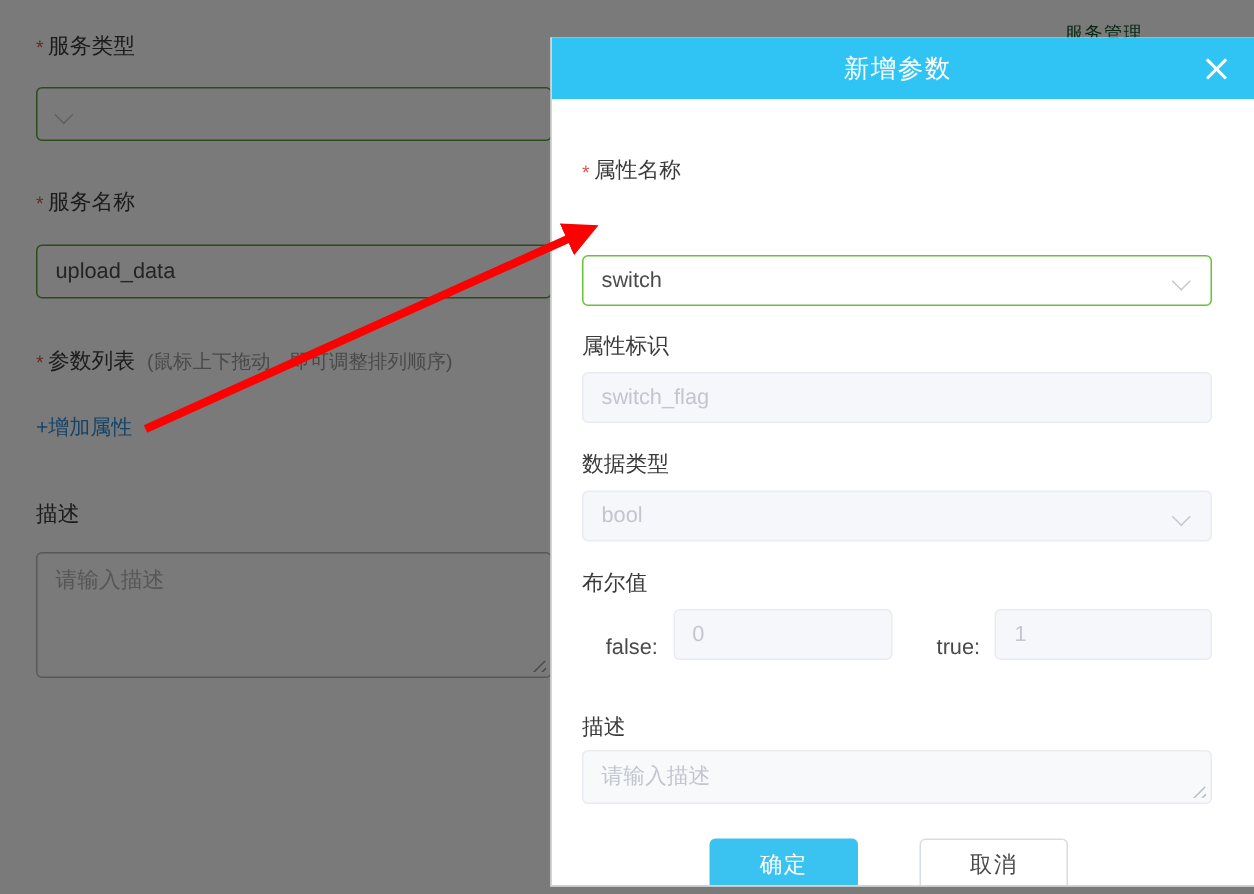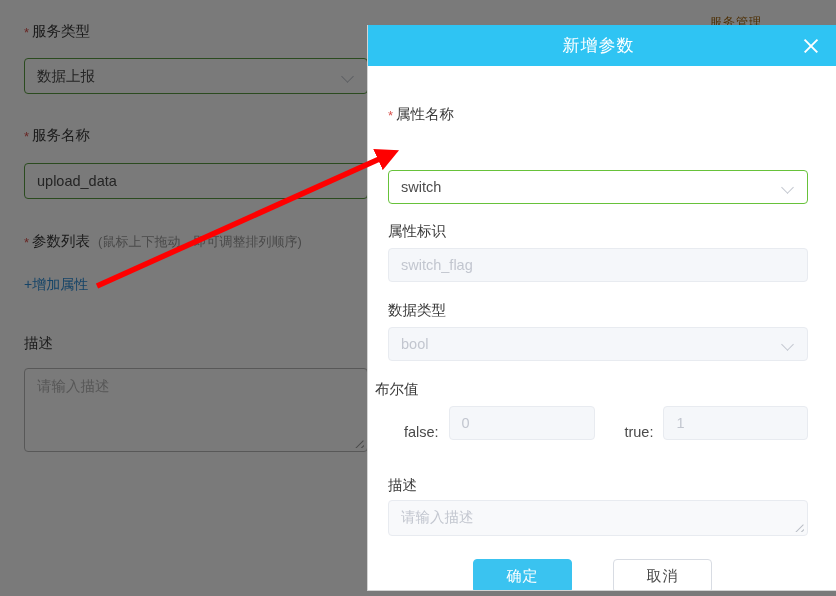--- a/index.html
+++ b/index.html
@@ -151,21 +151,21 @@
     left: 0;
     width: 14px;
     height: 0;
     border-top: 1.5px solid #5a9e42;
   }
 
   .bg-topfrag {
     position: absolute;
     left: 710px;
     top: 14px;
-    color: #a16207;
+    color: #14532d;
     font-size: 12px;
     letter-spacing: 1px;
     white-space: nowrap;
   }
 
   
   .dim {
     position: absolute;
     left: 0;
     top: 0;
@@ -354,21 +354,20 @@
   <div class="bg-page">
 
     <div class="bg-topfrag">服务管理</div>
 
     <div class="bg-form">
 
       <div style="position:absolute; left:0; top:22px;">
         <span class="req-star">*</span><span class="bg-label" style="display:inline">服务类型</span>
       </div>
       <div class="bg-field" style="position:absolute; left:0; top:58px;">
-        <span class="val">数据上报</span>
         <span class="chev"></span>
       </div>
 
       <div style="position:absolute; left:0; top:126px;">
         <span class="req-star">*</span><span class="bg-label" style="display:inline">服务名称</span>
       </div>
       <div class="bg-field" style="position:absolute; left:0; top:163px;">
         <span class="val">upload_data</span>
       </div>
 
@@ -424,21 +423,21 @@
       </div>
 
       <div style="position:absolute; left:20px; top:235px;">
         <span class="m-label">数据类型</span>
       </div>
       <div class="m-field disabled" style="position:absolute; left:20px; top:261px;">
         <span class="val">bool</span>
         <span class="chev"></span>
       </div>
 
-      <div style="position:absolute; left:7px; top:314px;">
+      <div style="position:absolute; left:20px; top:314px;">
         <span class="m-label">布尔值</span>
       </div>
       <div class="bool-row" style="position:absolute; left:20px; top:340px;">
         <span class="bool-tag" style="width:52px; text-align:right; padding-right:10px;">false:</span>
         <span class="bool-input" style="width:150px;">
           <span>0</span>
         </span>
         <span class="bool-tag" style="width:60px; text-align:right; padding-right:10px;">true:</span>
         <span class="bool-input" style="width:148px;">
           <span>1</span>

